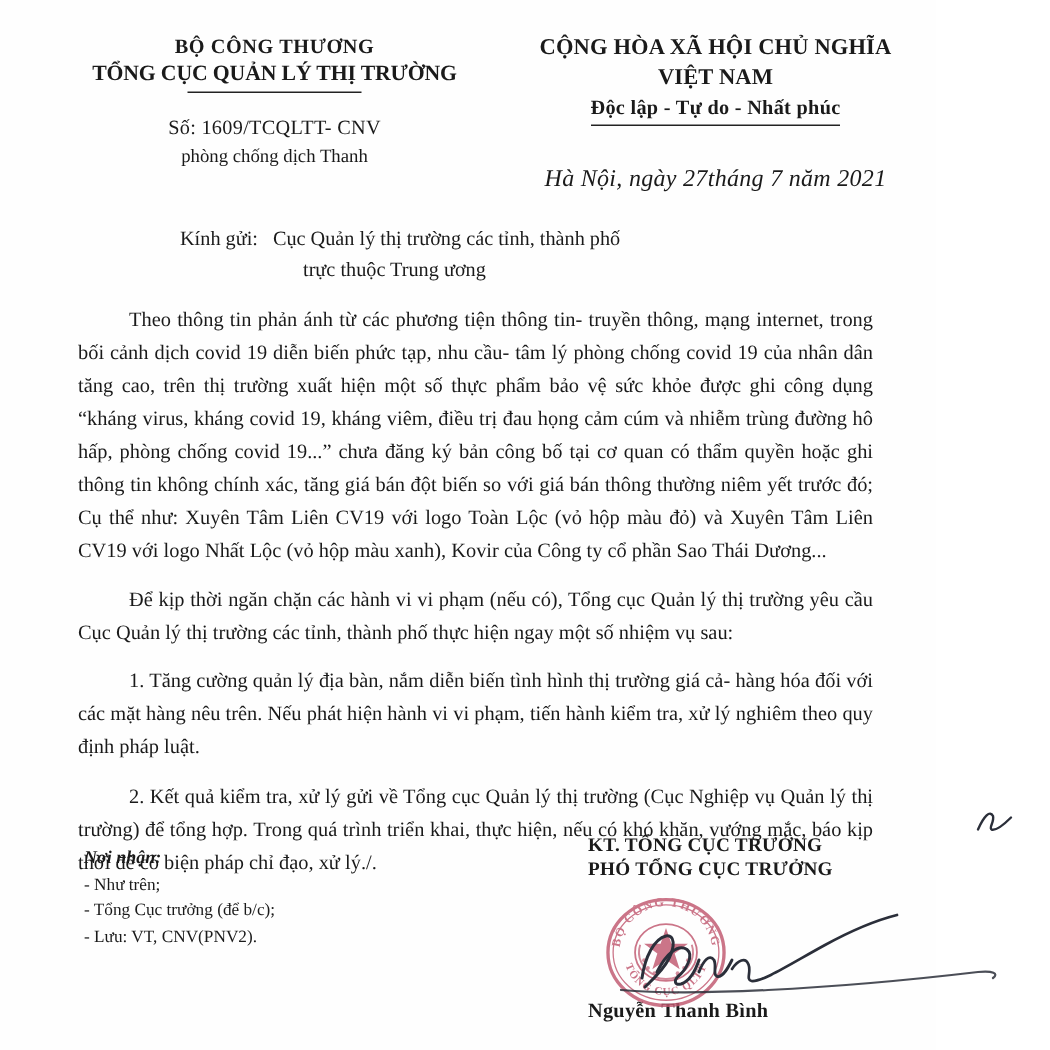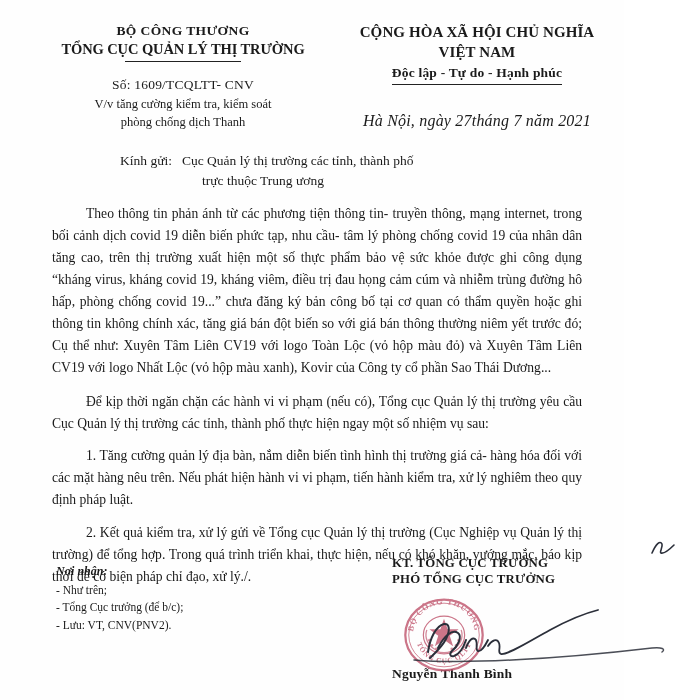--- a/index.html
+++ b/index.html
@@ -219,28 +219,27 @@
 <div class="page">
 
   <div class="header">
 
     <div class="header-left">
       <div class="ministry">BỘ CÔNG THƯƠNG</div>
       <div class="agency">TỔNG CỤC QUẢN LÝ THỊ TRƯỜNG</div>
 
       <div class="docnum">
         <div class="num">Số: 1609/TCQLTT- CNV</div>
-        <div class="subject">V/v tăng cường kiểm tra, kiểm soát</div>
         <div class="subject">phòng chống dịch Thanh</div>
       </div>
     </div>
 
     <div class="header-right">
       <div class="nation">CỘNG HÒA XÃ HỘI CHỦ NGHĨA VIỆT NAM</div>
-      <div class="motto">Độc lập - Tự do - Hạnh phúc</div>
+      <div class="motto">Độc lập - Tự do - Nhất phúc</div>
       <div class="place-date">Hà Nội, ngày 27tháng 7 năm 2021</div>
     </div>
   </div>
 
   <div class="recipient">
     <span class="kg-label">Kính gửi:</span><span>Cục Quản lý thị trường các tỉnh, thành phố</span>
     <span class="kg-line2">trực thuộc Trung ương</span>
   </div>
 
   <div class="body">

